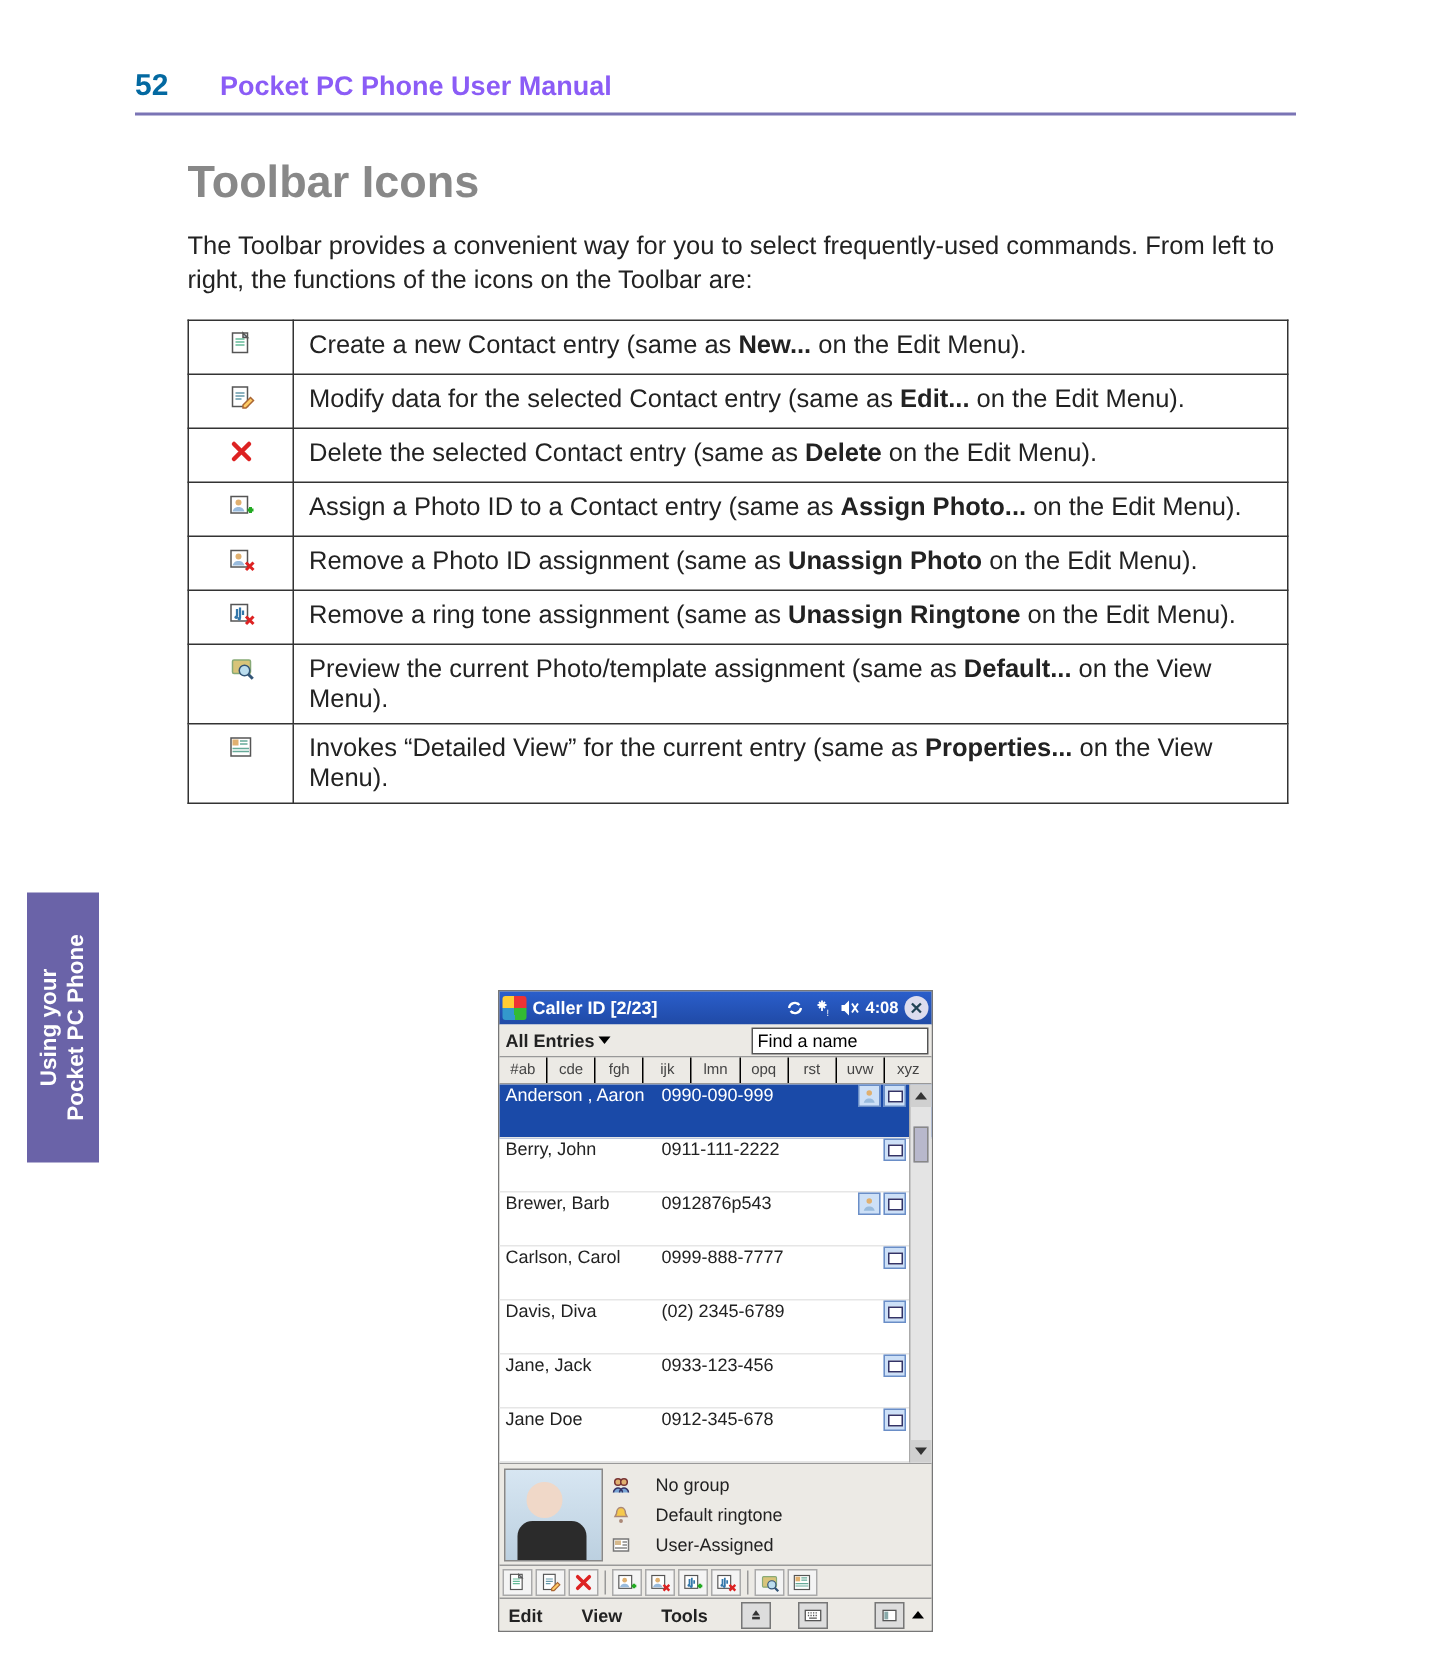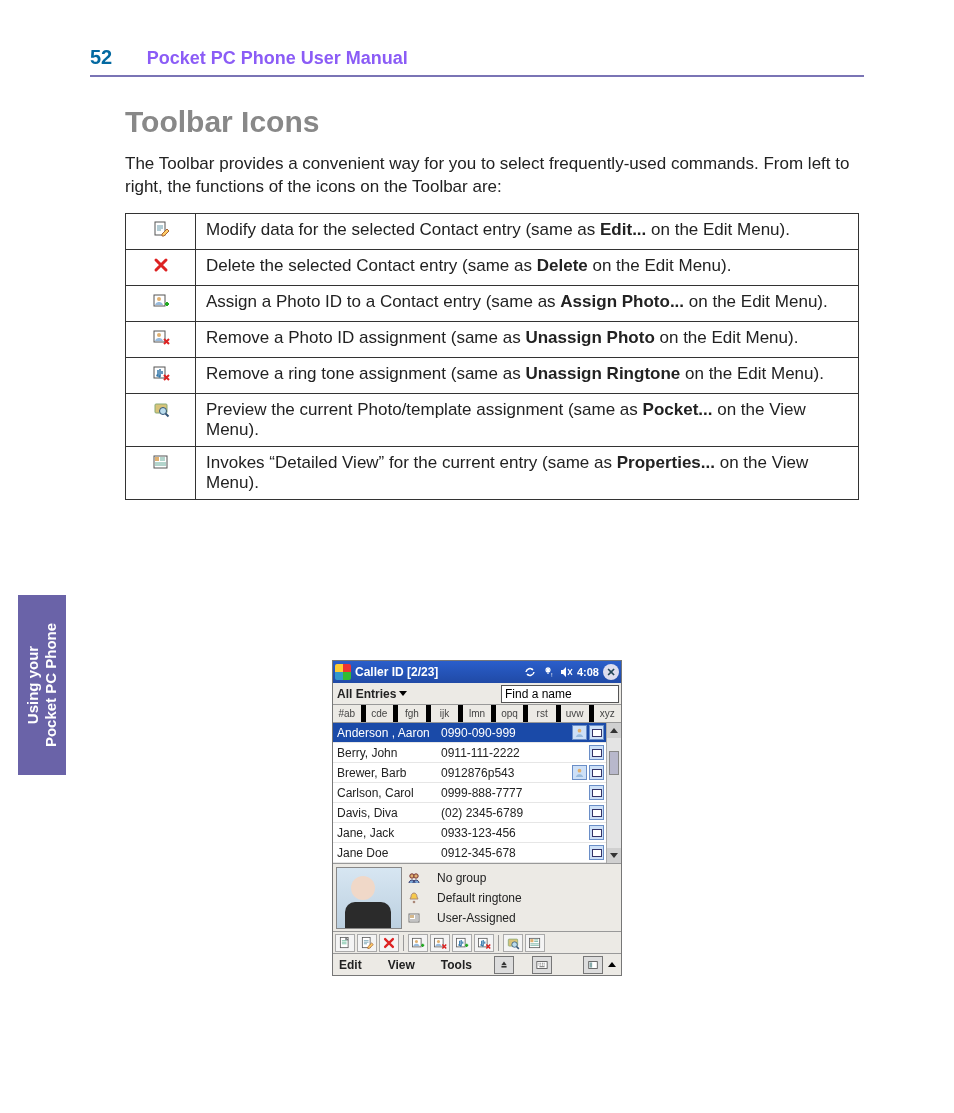--- a/index.html
+++ b/index.html
@@ -111,28 +111,28 @@
     width: 118px; height: 18px;
     border: 1px solid #555; background: #fff;
     font-size: 12px; padding: 0 3px;
     display: flex; align-items: center; color: #000;
   }
   .alpha-row {
     display: flex; border-bottom: 1px solid #999;
     background: #eceae5; height: 18px;
   }
   .alpha-row div {
-    flex: 1; border-right: 5px solid #000000;
+    flex: 1; border-right: 1px solid #000000;
     font-size: 10px; text-align: center;
     line-height: 17px; color: #444;
   }
   .alpha-row div:last-child { border-right: none; }
   .contacts { background: #fff; }
   .row {
-    display: flex; height: 20px; align-items: center;
+    display: flex; height: 36px; 
     border-bottom: 1px solid #e6e6e6;
     padding-right: 15px; font-size: 12px;
   }
   .row.sel { background: #1a4aa8; color: #fff; }
   .row .name { width: 108px; padding-left: 4px; white-space: nowrap; overflow:hidden; }
   .row .phone { flex: 1; }
   .row .badges { display:flex; gap:2px; padding-right:2px; }
   .badge {
     width: 15px; height: 15px;
     background: #cde0f7; border:1px solid #6a8ec7;
@@ -201,20 +201,30 @@
 
 <div class="content">
   <h2 class="section-title">Toolbar Icons</h2>
   <p class="intro">The Toolbar provides a convenient way for you to select frequently-used commands.  From left to right, the functions of the icons on the Toolbar are:</p>
 
   <table class="icon-table">
     <tbody id="icon-tbody">
         <tr>
           <td class="icon-cell"><span class="tb-icon"><svg viewBox="0 0 18 18" width="18" height="18">
                 <rect x="3" y="2" width="10" height="13" fill="#fff" stroke="#555"></rect>
+                <path d="M10 2l3 3h-3z" fill="#cde" stroke="#555"></path>
+                <path d="M5 6h6M5 8h6M5 10h6" stroke="#6b9"></path>
+                <path d="M13 12l3 3M16 12l-3 3" stroke="#c33" stroke-width="0"></path>
+                <circle cx="13" cy="4" r="0"></circle>
+              </svg></span></td>
+          <td><span>Create a new Contact entry (same as </span><b>New...</b><span> on the Edit Menu).</span></td>
+        </tr>
+        <tr>
+          <td class="icon-cell"><span class="tb-icon"><svg viewBox="0 0 18 18" width="18" height="18">
+                <rect x="3" y="2" width="10" height="13" fill="#fff" stroke="#555"></rect>
                 <path d="M5 6h6M5 8h6M5 10h4" stroke="#69a"></path>
                 <path d="M10 14l5-5 2 2-5 5-2 0z" fill="#fc6" stroke="#a63"></path>
               </svg></span></td>
           <td><span>Modify data for the selected Contact entry (same as </span><b>Edit...</b><span> on the Edit Menu).</span></td>
         </tr>
         <tr>
           <td class="icon-cell"><span class="tb-icon"><svg viewBox="0 0 18 18" width="18" height="18">
                 <path d="M4 4l10 10M14 4L4 14" stroke="#d22" stroke-width="3" stroke-linecap="round"></path>
               </svg></span></td>
           <td><span>Delete the selected Contact entry (same as </span><b>Delete</b><span> on the Edit Menu).</span></td>
@@ -246,21 +256,21 @@
                 <path d="M12 11l5 5M17 11l-5 5" stroke="#d22" stroke-width="2"></path>
               </svg></span></td>
           <td><span>Remove a ring tone assignment (same as </span><b>Unassign Ringtone</b><span> on the Edit Menu).</span></td>
         </tr>
         <tr>
           <td class="icon-cell"><span class="tb-icon"><svg viewBox="0 0 18 18" width="18" height="18">
                 <rect x="3" y="4" width="12" height="9" rx="1" fill="#d8c47a" stroke="#8a7"></rect>
                 <circle cx="11" cy="11" r="3.5" fill="#bde" stroke="#357"></circle>
                 <path d="M13.5 13.5l3 3" stroke="#357" stroke-width="2"></path>
               </svg></span></td>
-          <td><span>Preview the current Photo/template assignment (same as </span><b>Pocket...</b><span> on the View Menu).</span></td>
+          <td><span>Preview the current Photo/template assignment (same as </span><b>Default...</b><span> on the View Menu).</span></td>
         </tr>
         <tr>
           <td class="icon-cell"><span class="tb-icon"><svg viewBox="0 0 18 18" width="18" height="18">
                 <rect x="2" y="3" width="13" height="12" fill="#fff" stroke="#555"></rect>
                 <rect x="3" y="4" width="4" height="4" fill="#e0b070"></rect>
                 <path d="M8 5h5M8 7h5M3 10h11M3 12h11" stroke="#6a9"></path>
               </svg></span></td>
           <td><span>Invokes “Detailed View” for the current entry (same as </span><b>Properties...</b><span> on the View Menu).</span></td>
         </tr>
       </tbody>

